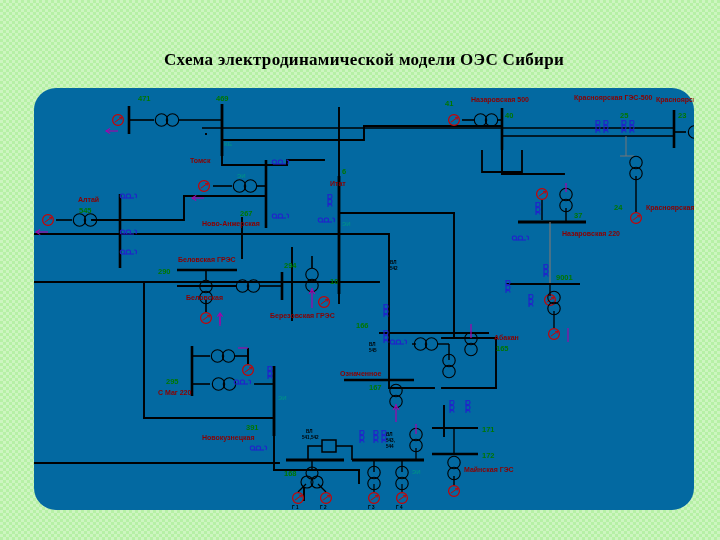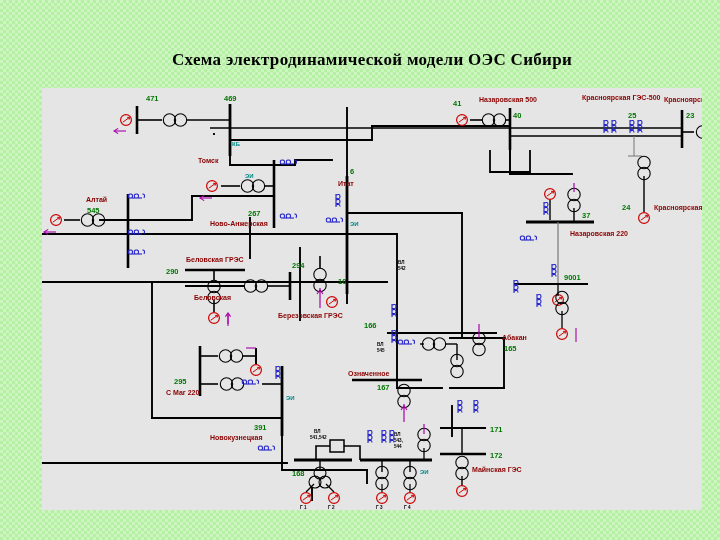--- a/index.html
+++ b/index.html
@@ -7,29 +7,30 @@
     width:720px;height:540px;overflow:hidden;
     font-family:"Liberation Serif", serif;
     background-color:#cdf5c0;
     background-image:
       linear-gradient(45deg, #b6f0a5 25%, transparent 25%, transparent 75%, #b6f0a5 75%),
       linear-gradient(45deg, #b6f0a5 25%, transparent 25%, transparent 75%, #b6f0a5 75%);
     background-size:6px 6px;
     background-position:0 0, 3px 3px;
     position:relative;
   }
-  #page{position:absolute;left:12px;top:0;width:652px;height:540px;}
+  #page{position:absolute;left:4px;top:0;width:652px;height:540px;}
   #title{
     position:absolute;left:0;top:50px;width:720px;text-align:center;
     font-family:"Liberation Serif", serif;
     font-weight:bold;font-size:17px;color:#000;letter-spacing:.3px;
   }
   #canvas-wrap{
     position:absolute;left:30px;top:88px;width:660px;height:422px;
-    background:#e5e5e5;
+    background:#0369a1;
+    border-radius:22px;
   }
   svg{display:block;}
   .lbl{font-family:"Liberation Sans", sans-serif;font-weight:bold;}
   .name{fill:#8b0000;font-size:7px;}
   .num{fill:#007700;font-size:7.5px;}
   .tiny{fill:#000;font-size:4.6px;}
   .tinyc{fill:#000;font-size:4.2px;}
   .cy{fill:#008b8b;font-size:6px;}
 </style>
 </head>

